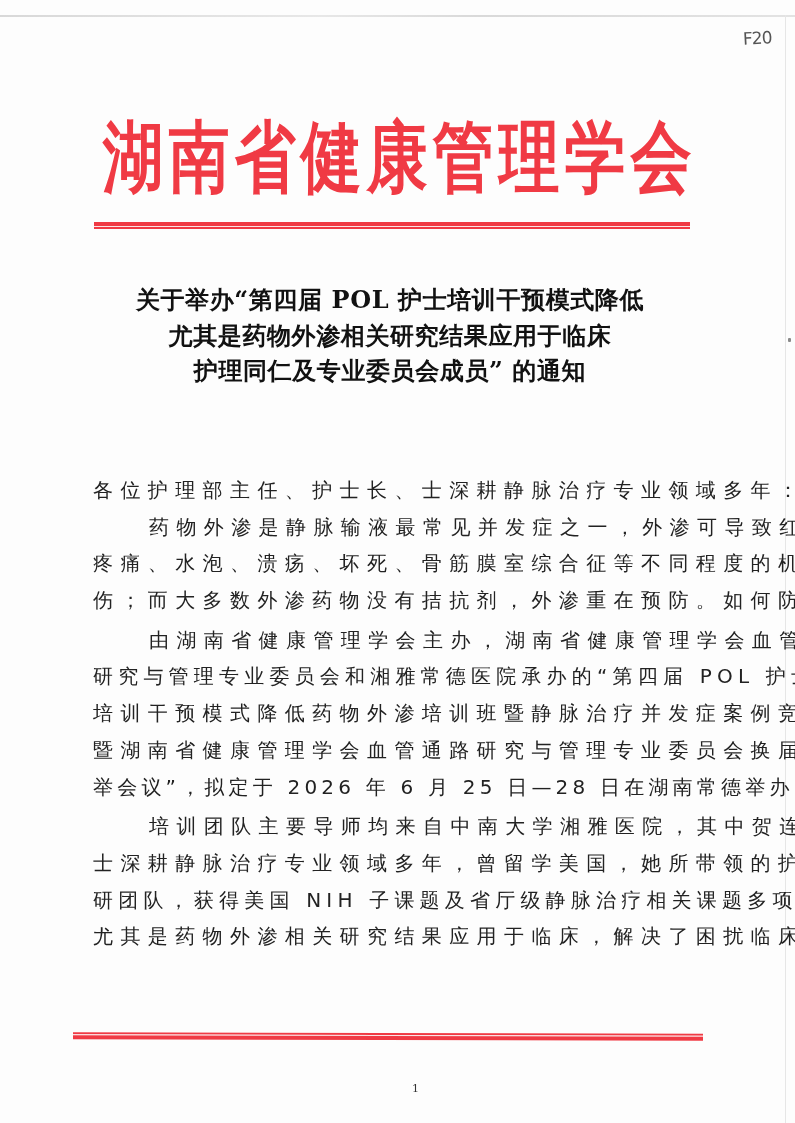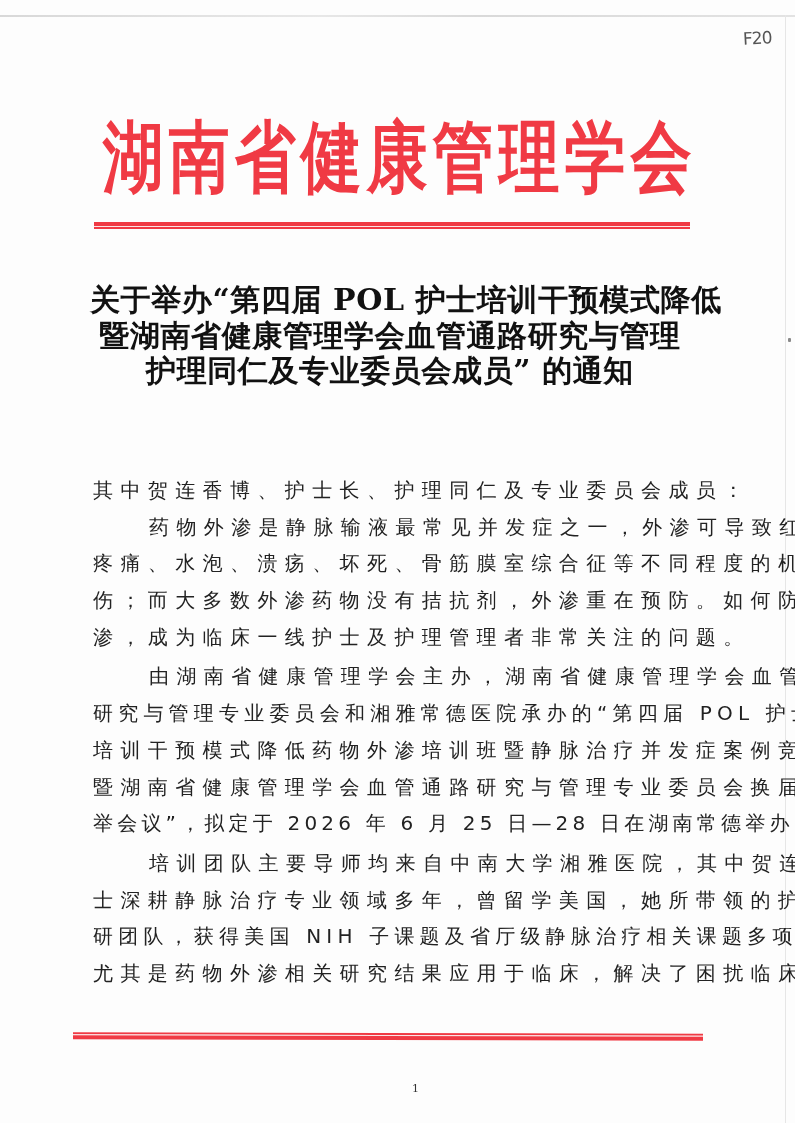--- a/index.html
+++ b/index.html
@@ -85,21 +85,21 @@
       left: 73px; top: 1033px; width: 630px;
       transform: rotate(0.12deg);
     }
     .doc-title {
       position: absolute;
       left: 90px; top: 282px;
       width: 600px;
       text-align: center;
       font-family: "DejaVu Serif", "Liberation Serif", serif;
       font-weight: bold;
-      font-size: 30px;
+      font-size: 24px;
       line-height: 35.5px;
       color: #111;
       letter-spacing: 0.6px;
     }
     .doc-title div {
       white-space: nowrap;
     }
     .body-text {
       position: absolute;
       left: 93px; top: 472px;
@@ -159,31 +159,30 @@
 </div>
 
 <div class="red-rule rule-top">
   <div class="thick"></div>
   <div class="gap"></div>
   <div class="thin"></div>
 </div>
 
 <div class="doc-title">
   <div>关于举办“第四届 POL 护士培训干预模式降低</div>
-  <div>暨湖南省健康管理学会血管通路研究与管理</div>
+  <div>尤其是药物外渗相关研究结果应用于临床</div>
   <div>护理同仁及专业委员会成员” 的通知</div>
 </div>
 
 <div class="body-text">
-  <div class="line">其中贺连香博、护士长、护理同仁及专业委员会成员：</div>
+  <div class="line">各位护理部主任、护士长、士深耕静脉治疗专业领域多年：</div>
 
   <div class="line indent">药物外渗是静脉输液最常见并发症之一，外渗可导致红肿、</div>
   <div class="line">疼痛、水泡、溃疡、坏死、骨筋膜室综合征等不同程度的机体损</div>
   <div class="line">伤；而大多数外渗药物没有拮抗剂，外渗重在预防。如何防治外</div>
-  <div class="line">渗，成为临床一线护士及护理管理者非常关注的问题。</div>
 
   <div class="line indent para-gap">由湖南省健康管理学会主办，湖南省健康管理学会血管通路</div>
   <div class="line tight2">研究与管理专业委员会和湘雅常德医院承办的“第四届 POL 护士</div>
   <div class="line">培训干预模式降低药物外渗培训班暨静脉治疗并发症案例竞赛</div>
   <div class="line">暨湖南省健康管理学会血管通路研究与管理专业委员会换届选</div>
   <div class="line tight">举会议”，拟定于 2026 年 6 月 25 日—28 日在湖南常德举办。</div>
 
   <div class="line indent para-gap">培训团队主要导师均来自中南大学湘雅医院，其中贺连香博</div>
   <div class="line">士深耕静脉治疗专业领域多年，曾留学美国，她所带领的护理科</div>
   <div class="line tight2">研团队，获得美国 NIH 子课题及省厅级静脉治疗相关课题多项，</div>

